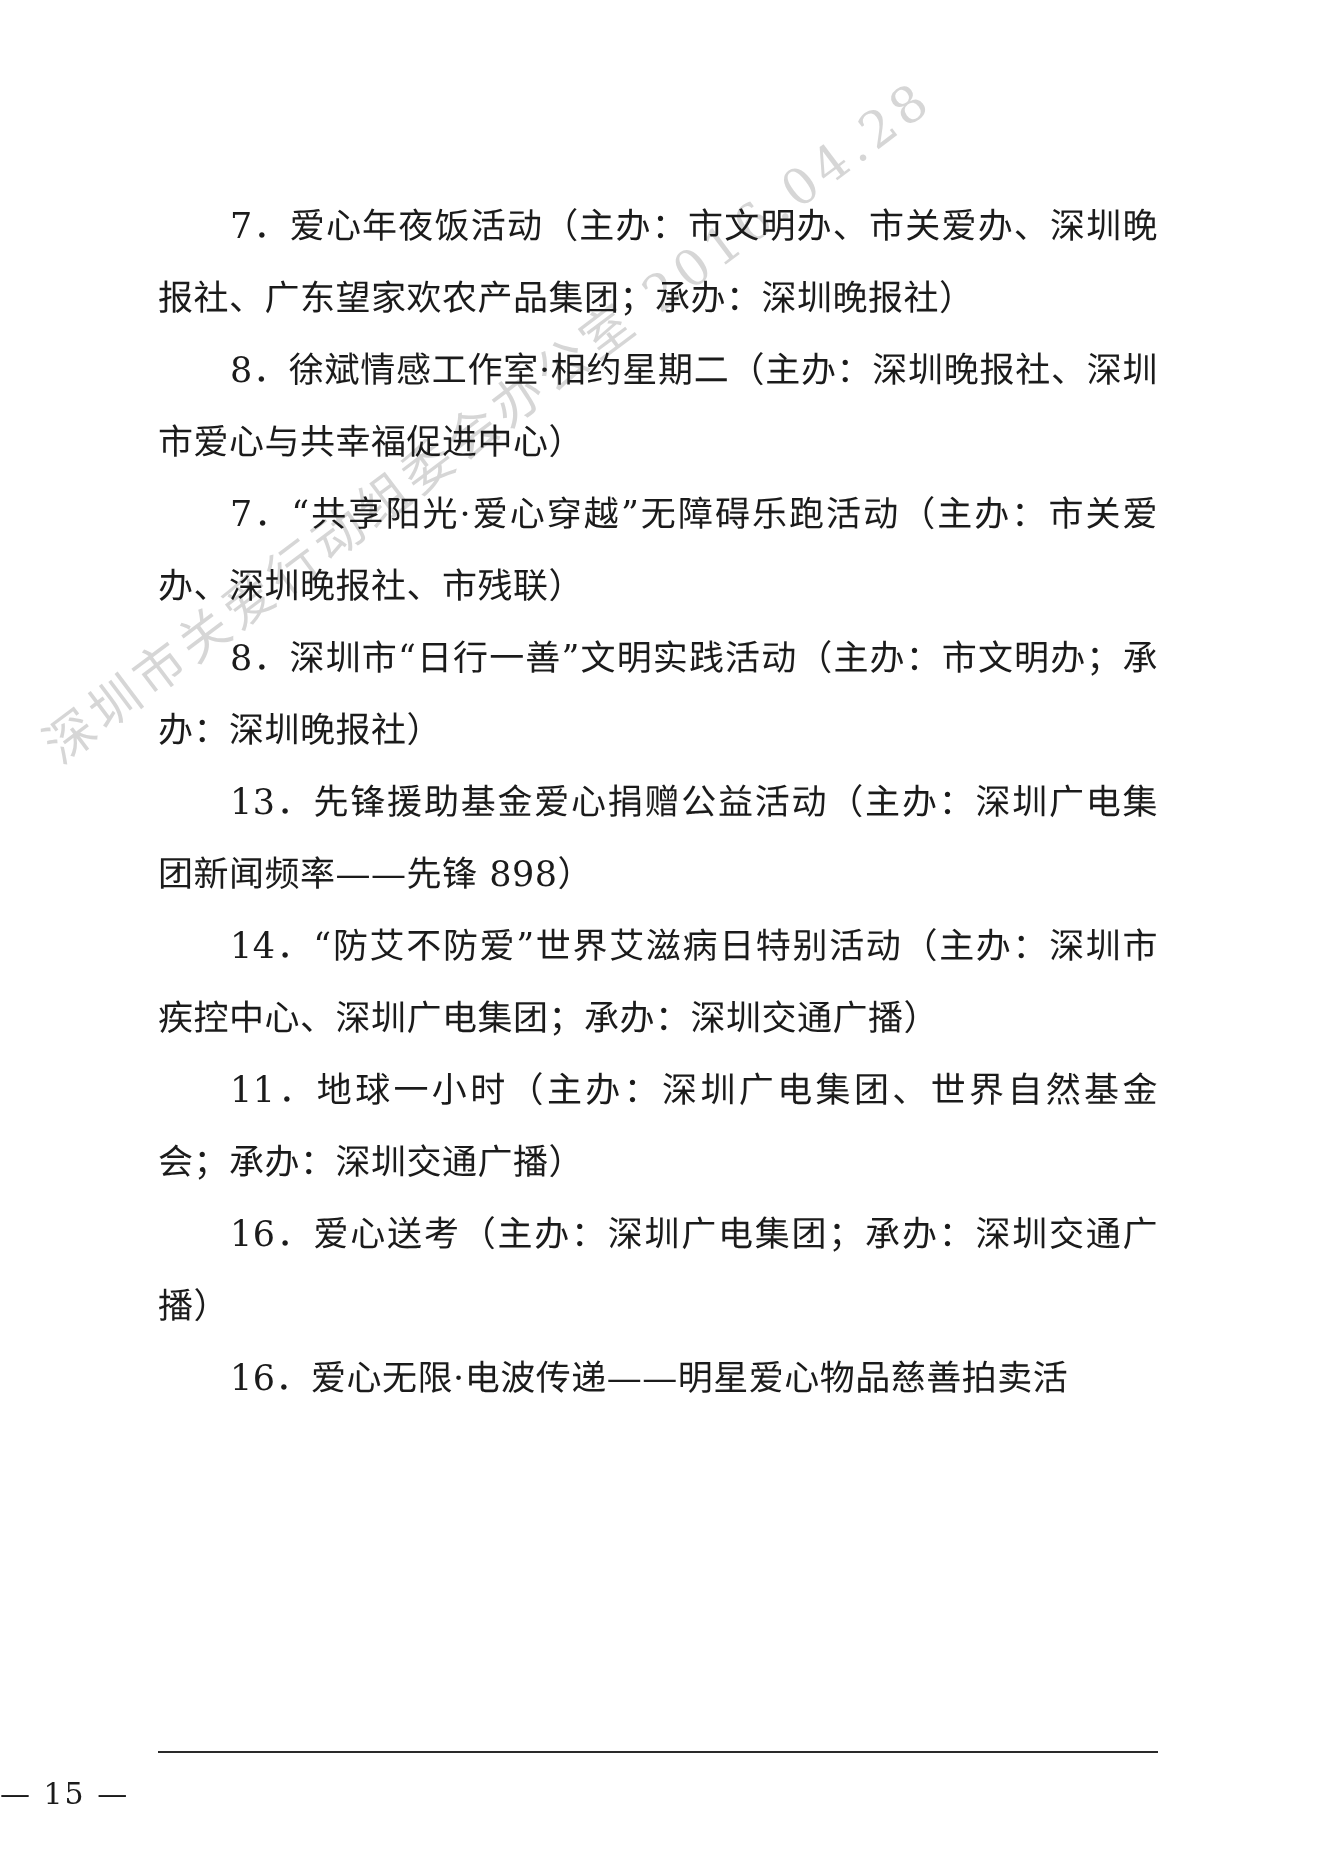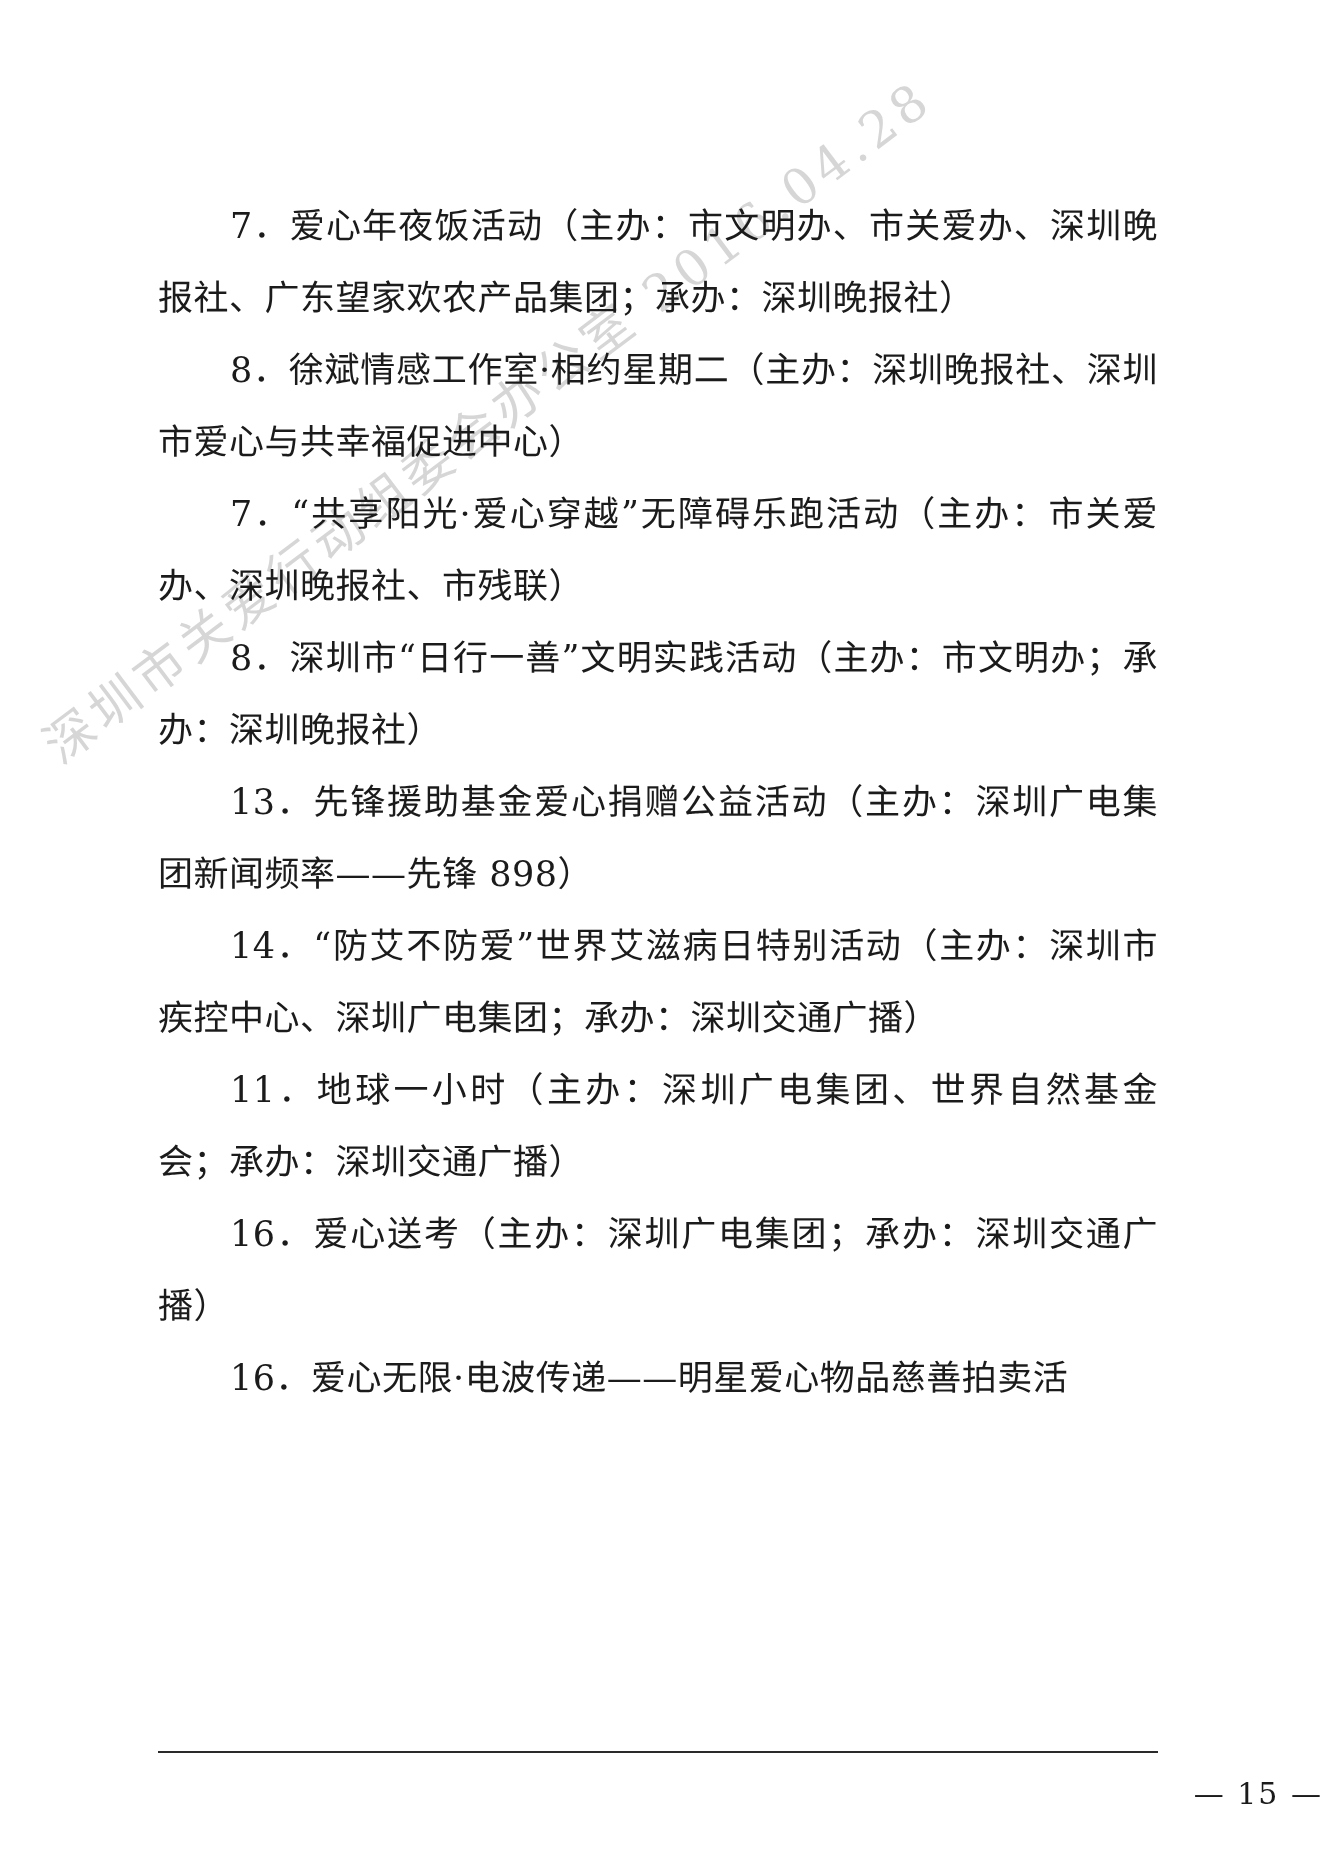--- a/index.html
+++ b/index.html
@@ -48,21 +48,21 @@
     font-size: 50px;
     letter-spacing: 6px;
     color: rgba(120, 120, 120, 0.30);
     white-space: nowrap;
   }
   .footer {
     position: absolute;
     left: 0;
     right: 0;
     bottom: 60px;
-    text-align: right;
+    text-align: left;
   }
   .footer .pagenum {
     display: inline-block;
     font-family: "DejaVu Serif", "Liberation Serif", serif;
     font-size: 30px;
     color: #1b1b1b;
     letter-spacing: 2px;
   }
   .rule {
     position: absolute;

